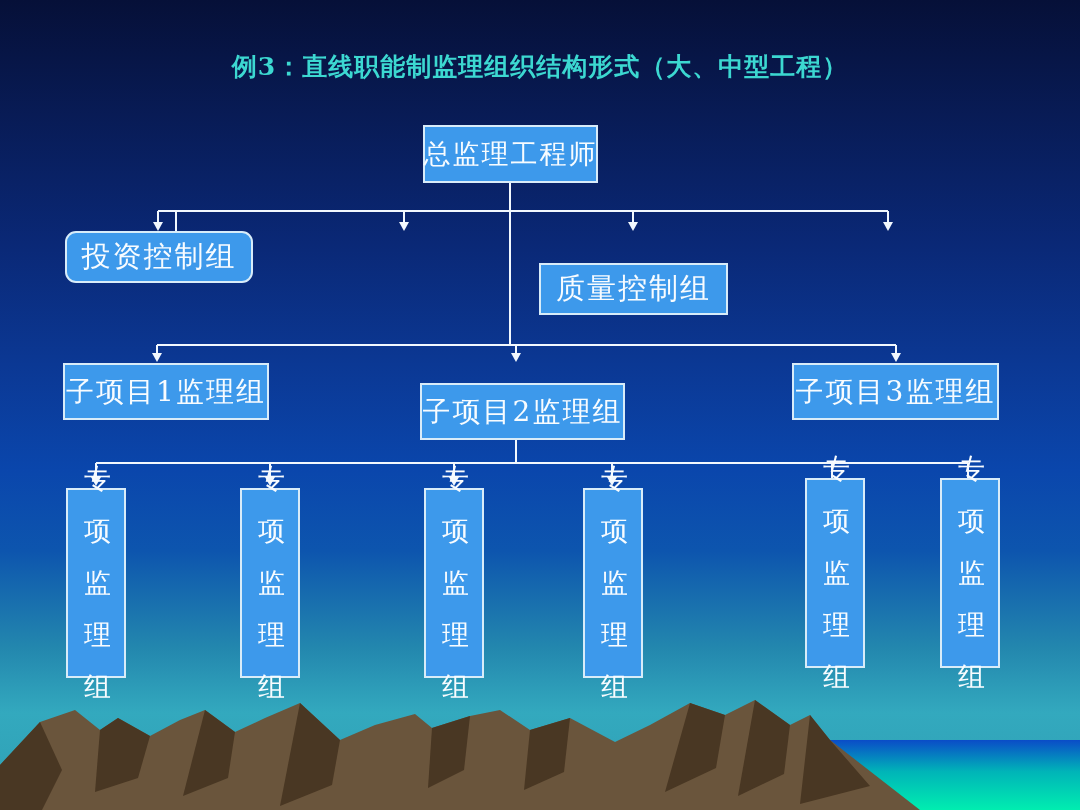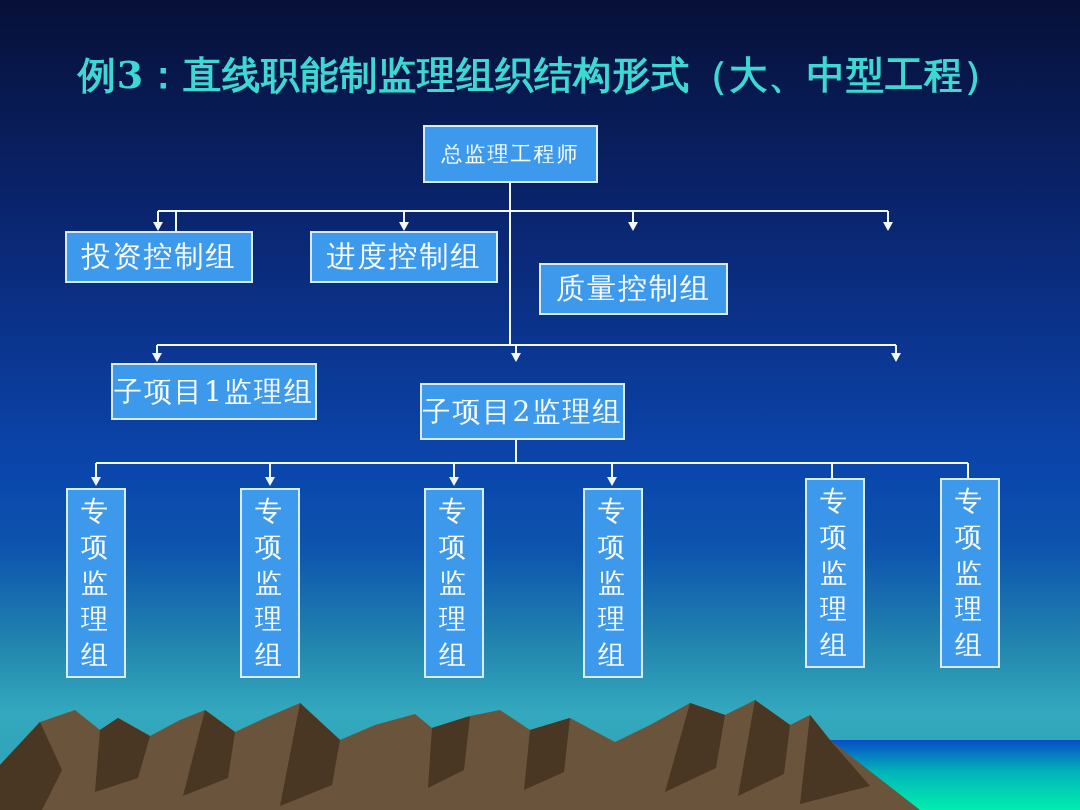--- a/index.html
+++ b/index.html
@@ -5,38 +5,38 @@
   html,body{margin:0;padding:0;background:#000;}
   #slide{
     position:relative;width:1080px;height:810px;overflow:hidden;
     font-family:"DejaVu Serif","Liberation Serif",serif;
     background:linear-gradient(180deg,
       #061038 0%, #081B55 14%, #0A2876 30%, #0B3894 45%,
       #0A46AC 58%, #0D55AE 68%, #2387AE 80%, #33A9BE 88%, #2E9FB4 100%);
   }
   .title{
     position:absolute;top:50px;left:0;width:100%;text-align:center;
-    font-size:38px;font-weight:600;letter-spacing:1px;color:#3CD8D1;
+    font-size:25px;font-weight:600;letter-spacing:1px;color:#3CD8D1;
   }
   .box{
     position:absolute;box-sizing:border-box;
     background:#3D99EB;border:2px solid #D8ECF9;color:#F8FCFF;
     display:flex;align-items:center;justify-content:center;
     font-size:28px;letter-spacing:2px;white-space:nowrap;
   }
-  .box.root{left:423px;top:125px;width:175px;height:58px;font-size:21px;}
+  .box.root{left:423px;top:125px;width:175px;height:58px;font-size:27px;}
   .box.l2{top:231px;height:52px;font-size:29px;}
   .box.l3{top:363px;height:57px;font-size:28px;}
   .vbox{
     position:absolute;box-sizing:border-box;width:60px;height:190px;
     background:#3D99EB;border:2px solid #D8ECF9;color:#F8FCFF;
     display:flex;align-items:center;justify-content:center;
   }
   .vbox .vtext{
-    width:30px;font-size:27px;line-height:36px;text-align:left;
+    width:30px;font-size:27px;line-height:52px;text-align:right;
     word-break:break-all;white-space:normal;
   }
   svg{position:absolute;left:0;top:0;pointer-events:none;}
   .lines{stroke:#F2F8FE;stroke-width:2;fill:none;}
   .ah{fill:#F2F8FE;stroke:none;}
 </style>
 </head>
 <body>
 
 <div id="slide">
@@ -87,26 +87,26 @@
       <polygon points="607,477 617,477 612,486"></polygon>
       <polygon points="827,492 837,492 832,501"></polygon>
       <polygon points="963,492 973,492 968,501"></polygon>
     </g>
   </svg>
 
   <div class="title">例3：直线职能制监理组织结构形式（大、中型工程）</div>
 
   <div class="box root">总监理工程师</div>
 
-  <div class="box l2" style="left:65px;width:188px;">投资控制组</div>
-  <div class="box l2" style="left:310px;width:188px;">进度控制组</div>
+  <div class="box l2" style="left:65px;width:188px;border-radius:11px;">投资控制组</div>
   <div class="box l2" style="left:539px;width:189px;margin-top:32px;">质量控制组</div>
 
-  <div class="box l3" style="left:63px;width:206px;margin-left:48px;">子项目1监理组</div>
+  <div class="box l3" style="left:63px;width:206px;">子项目1监理组</div>
   <div class="box l3" style="left:420px;width:205px;margin-top:20px;">子项目2监理组</div>
+  <div class="box l3" style="left:792px;width:207px;">子项目3监理组</div>
 
   <div class="vbox" style="left:66px;top:488px;">
     <div class="vtext">专项监理组</div>
   </div>
   <div class="vbox" style="left:240px;top:488px;">
     <div class="vtext">专项监理组</div>
   </div>
   <div class="vbox" style="left:424px;top:488px;">
     <div class="vtext">专项监理组</div>
   </div>

